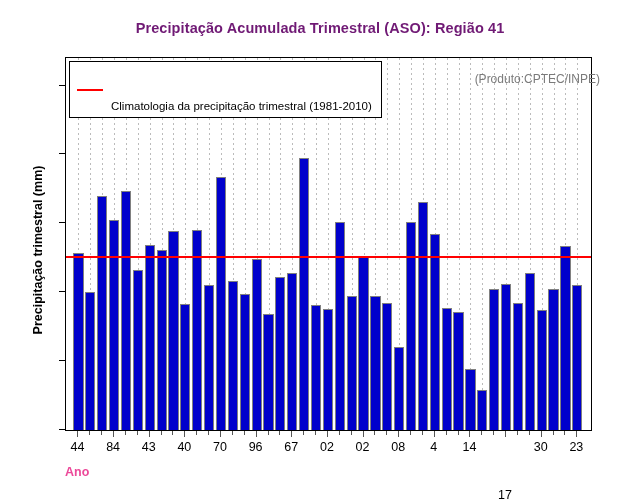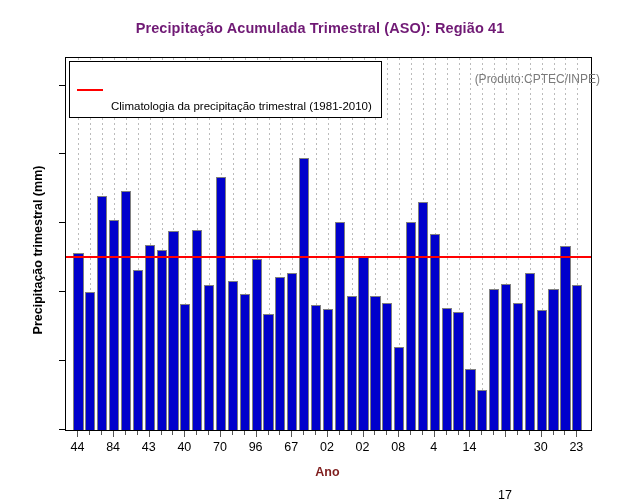--- a/index.html
+++ b/index.html
@@ -138,24 +138,23 @@
     color: #000000;
     transform: rotate(-90deg);
     transform-origin: center center;
     white-space: nowrap;
   }
   #xlabel {
     position: absolute;
     left: 65px;
     top: 465px;
     width: 525px;
-    text-align: center;
     font-size: 12.5px;
     font-weight: bold;
-    color: #7f1d1d;
+    color: #ec4899;
   }
 </style>
 </head>
 <body>
 
 <div id="figure">
 
   <div id="chart-title">Precipitação Acumulada Trimestral (ASO): Região 41</div>
 
   <div id="ylabel">Precipitação trimestral (mm)</div>

